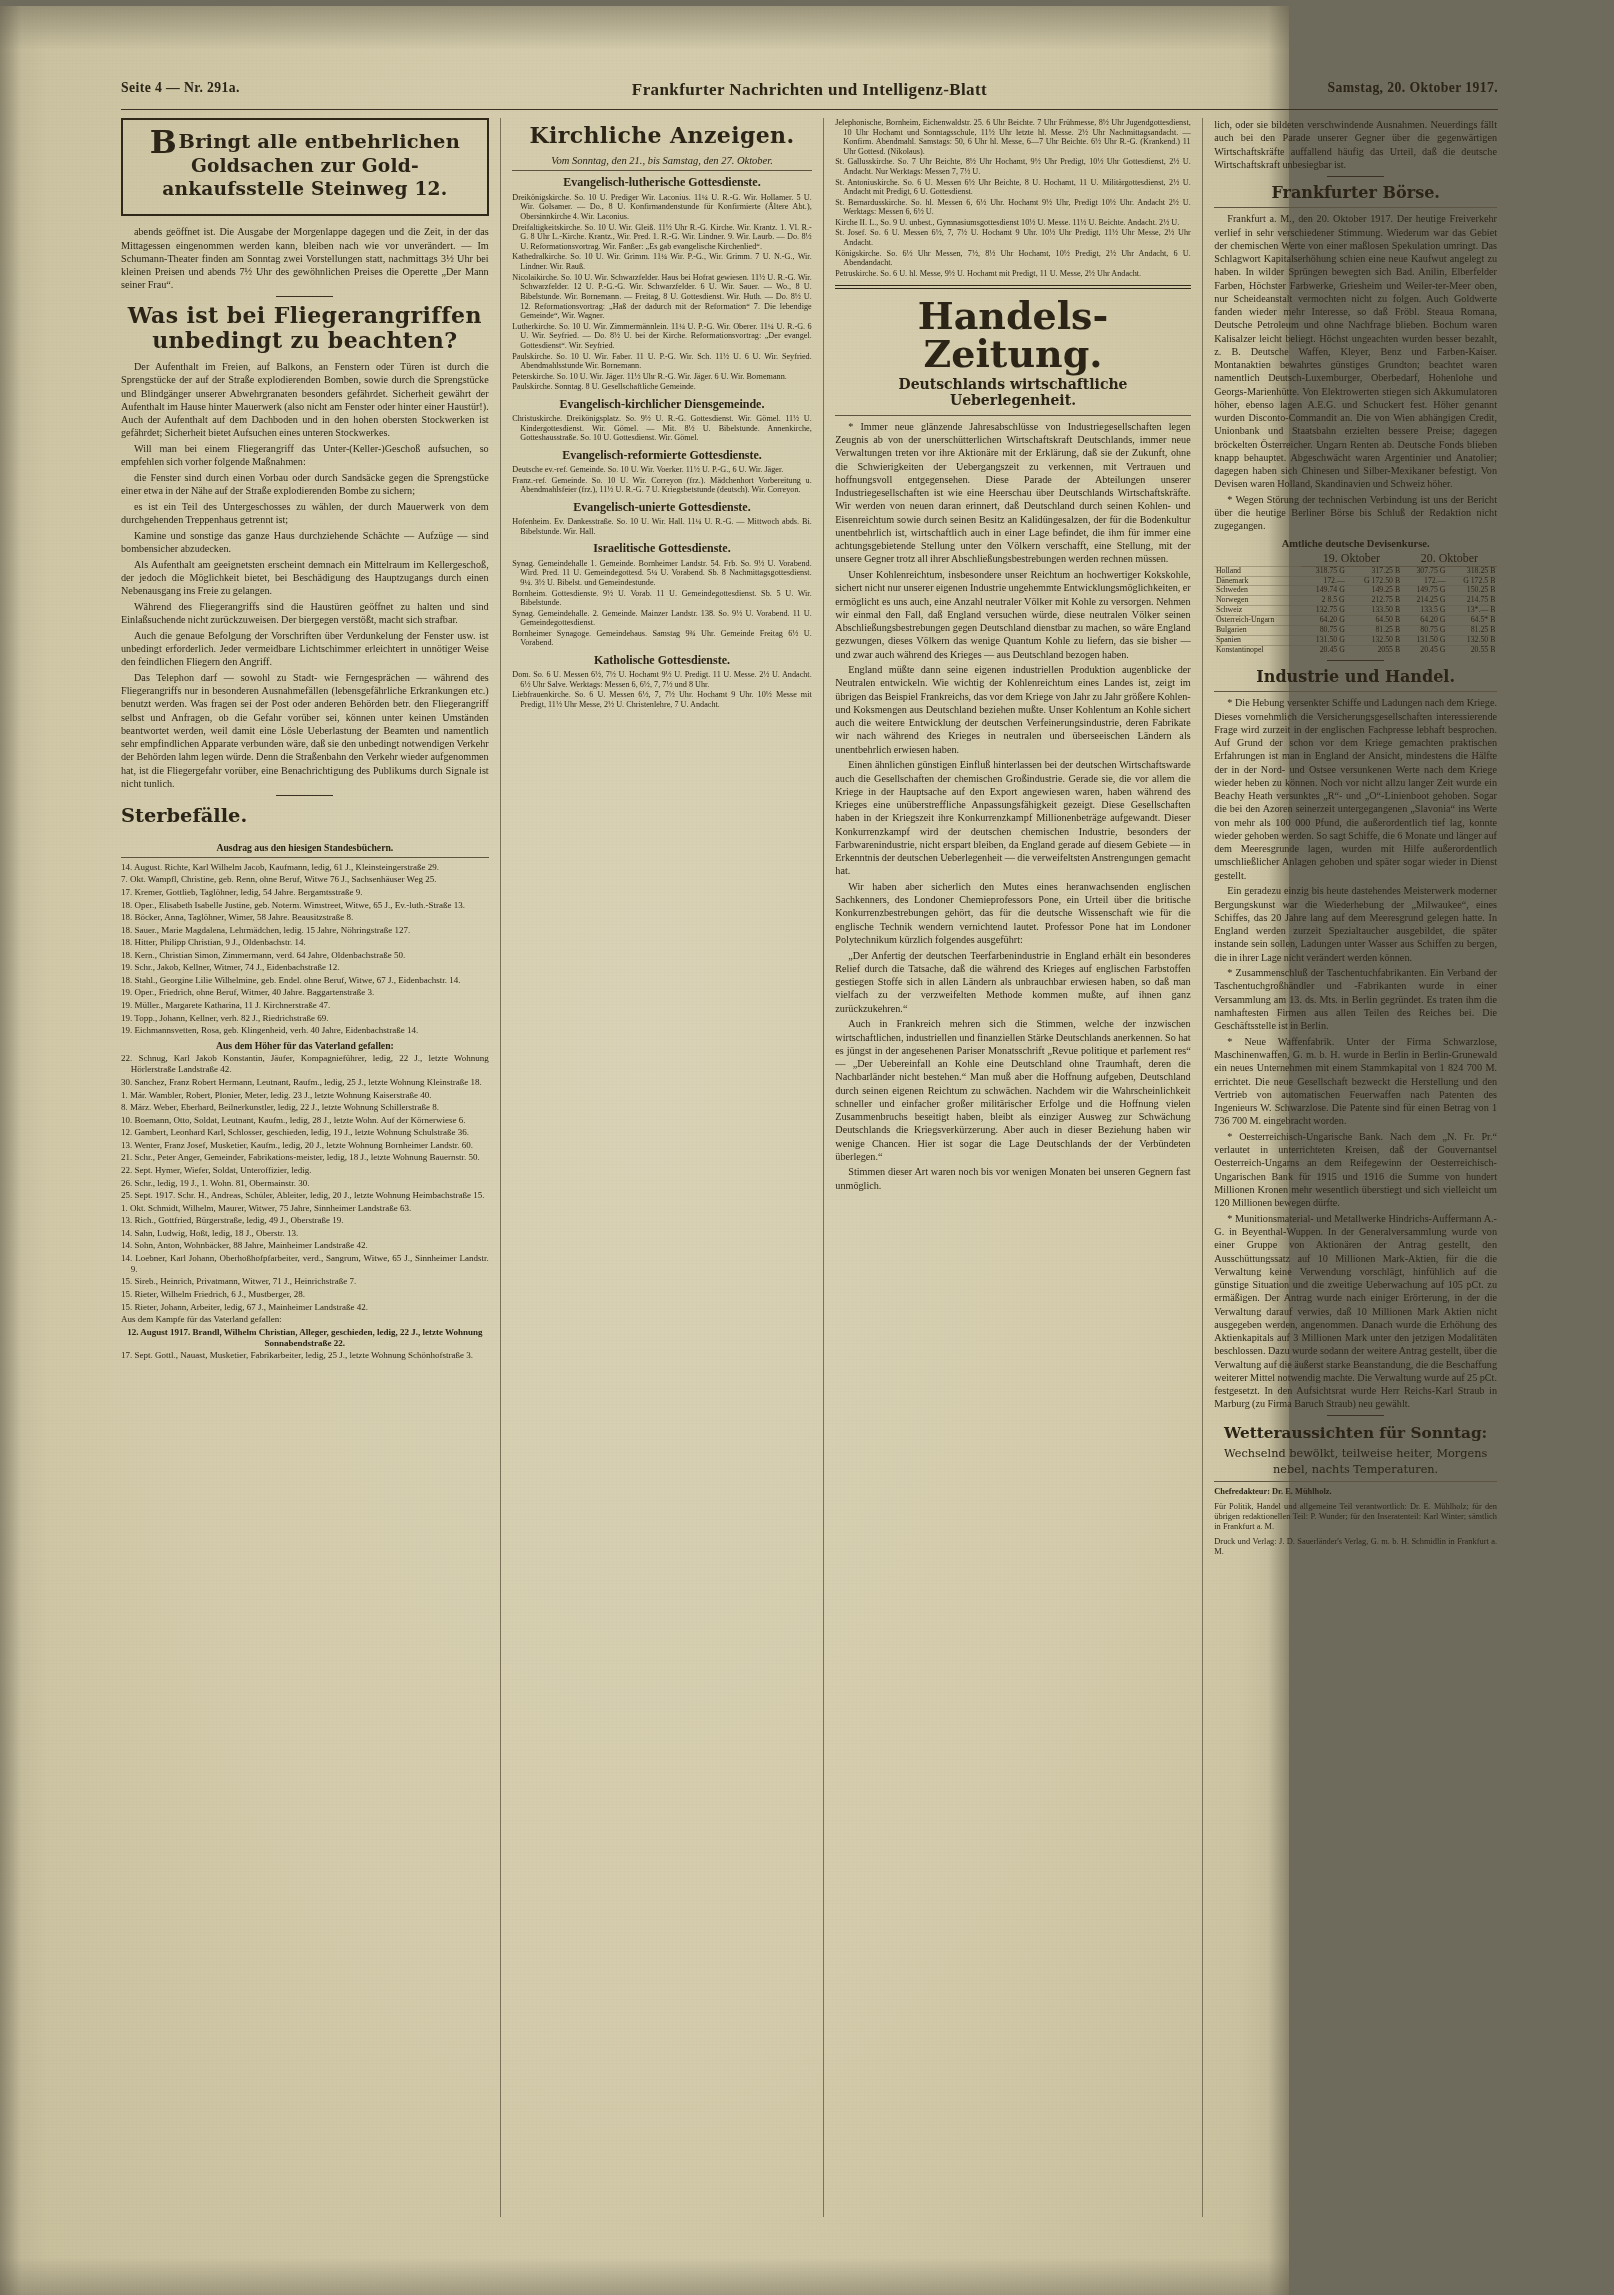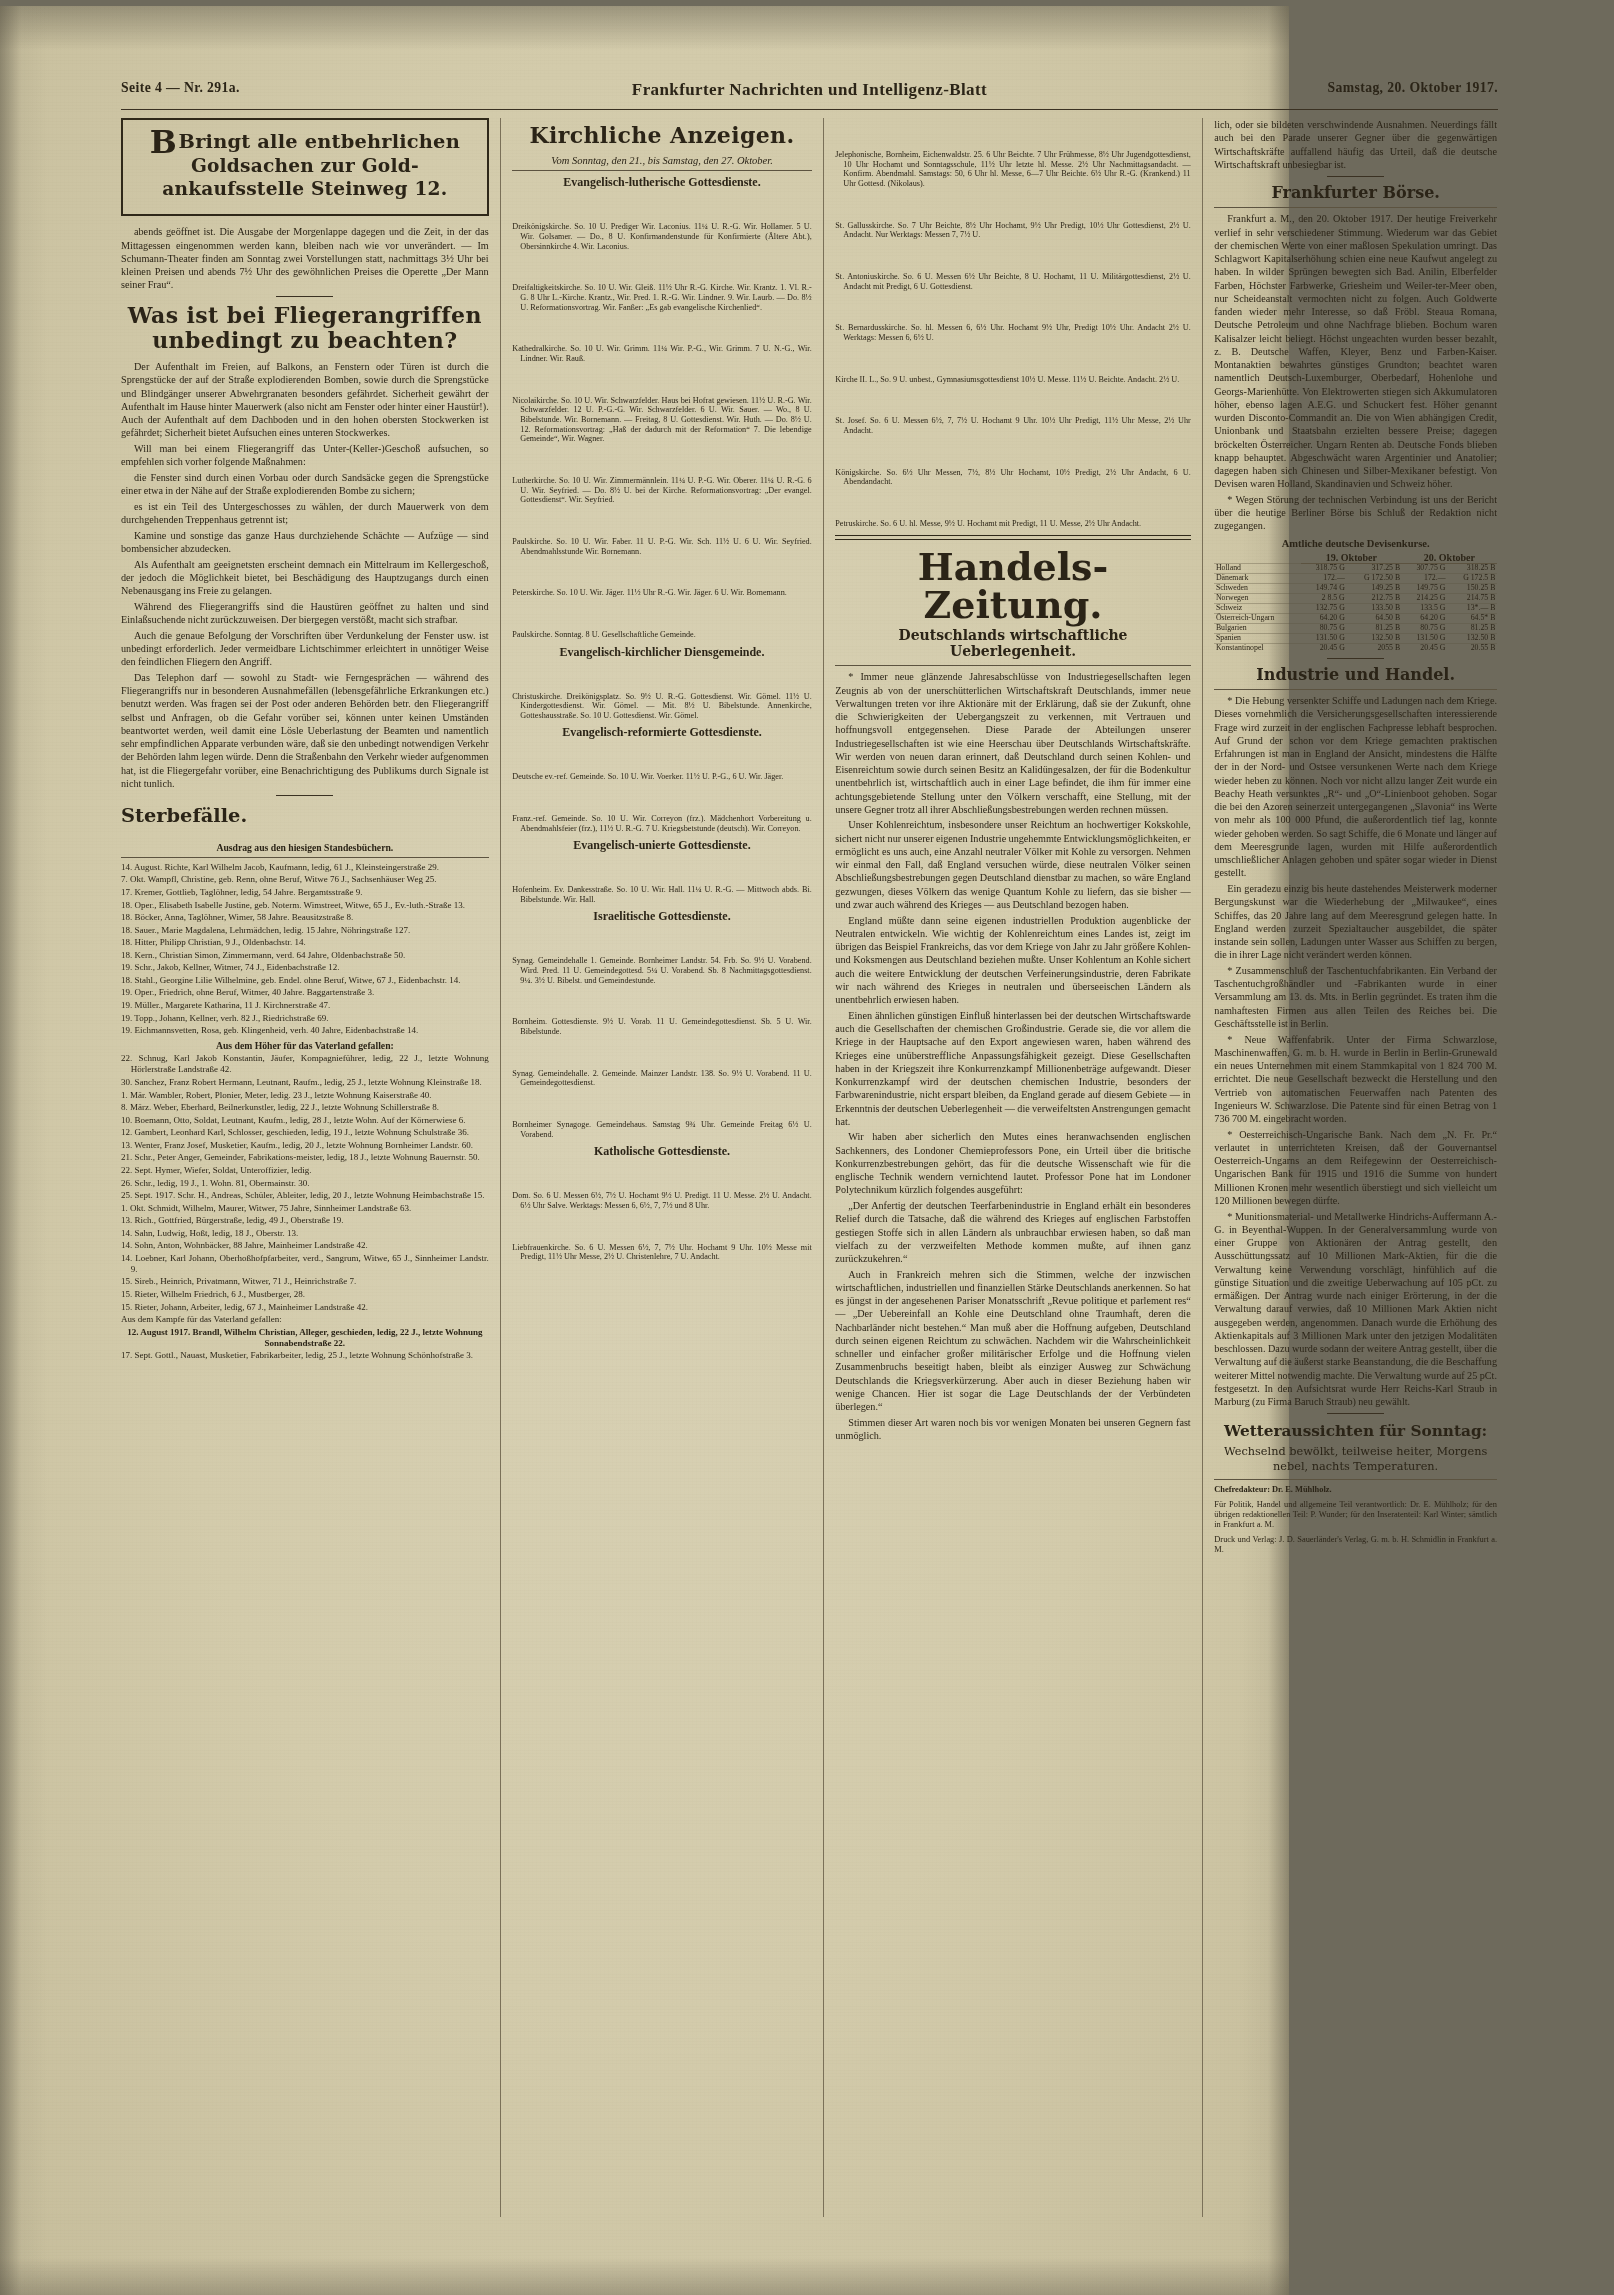--- a/index.html
+++ b/index.html
@@ -145,21 +145,21 @@
   }
   .tiny.hang { padding-left: 9.7px; text-indent: -9.7px; }
 
   .nano {
     font-size: 8.2px;
     line-height: 1.18;
     text-align: justify;
     margin: 0 0 0.8px;
     hyphens: auto;
   }
-  .nano.hang { padding-left: 8px; text-indent: -8px; margin-top: 32px; }
+  .nano.hang { padding-left: 8px; text-indent: -8px; }
 
   b, .bold { font-weight: bold; }
   .center { text-align: center; }
 
   
   .ad-box {
     border: 2.4px double #2f2819;
     padding: 9.7px 11.3px 13px;
     margin-bottom: 9.7px;
     text-align: center;
@@ -205,21 +205,21 @@
     width: 100%;
     border-collapse: collapse;
     font-size: 7.8px;
     line-height: 1.15;
   }
   table.fx th, table.fx td {
     padding: 0 1.6px;
     vertical-align: top;
     white-space: nowrap;
   }
-  table.fx th { font-weight: bold; font-size: 10px; }
+  table.fx th { font-weight: normal; font-size: 12px; }
   table.fx td.num { text-align: right; font-family: "Liberation Serif", serif; }
   table.fx .grp { text-align: center; border-bottom: 0.8px solid #5c5340; }
   table.fx tbody tr td { border-top: 0.8px solid rgba(92,83,64,.35); }
 
   
   .hz-head {
     font-family: "DejaVu Serif", serif;
     font-weight: bold;
     font-size: 38px;
     text-align: center;

